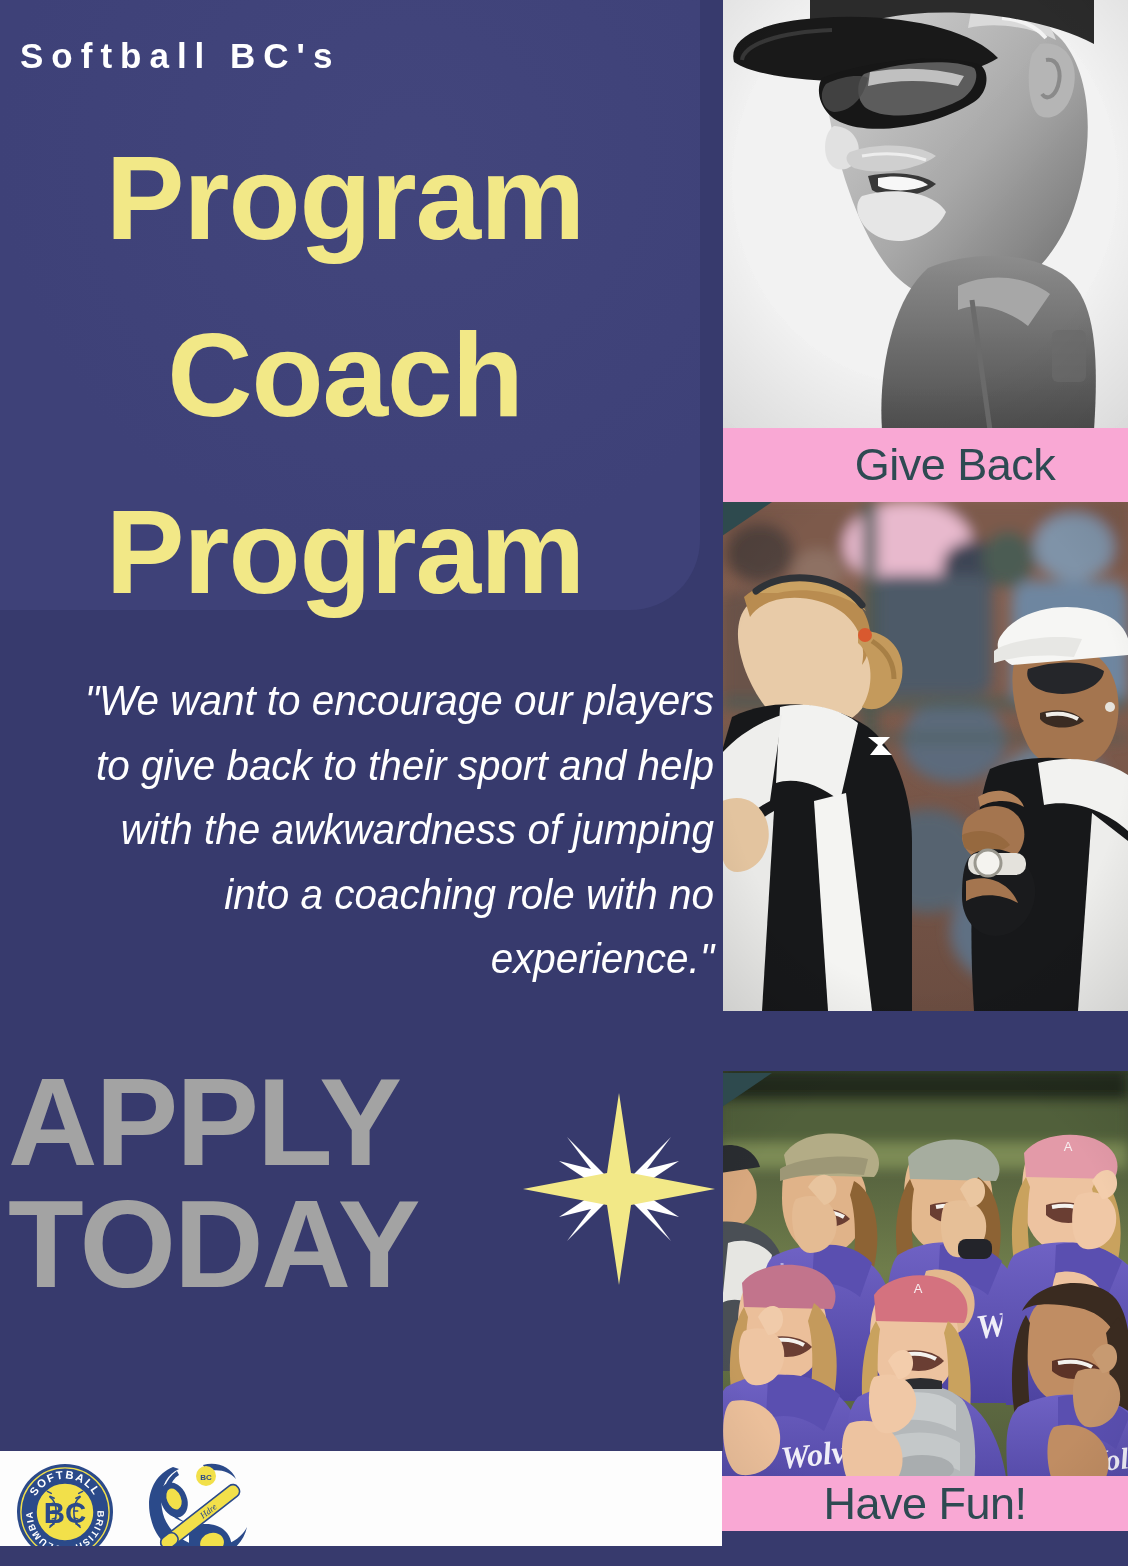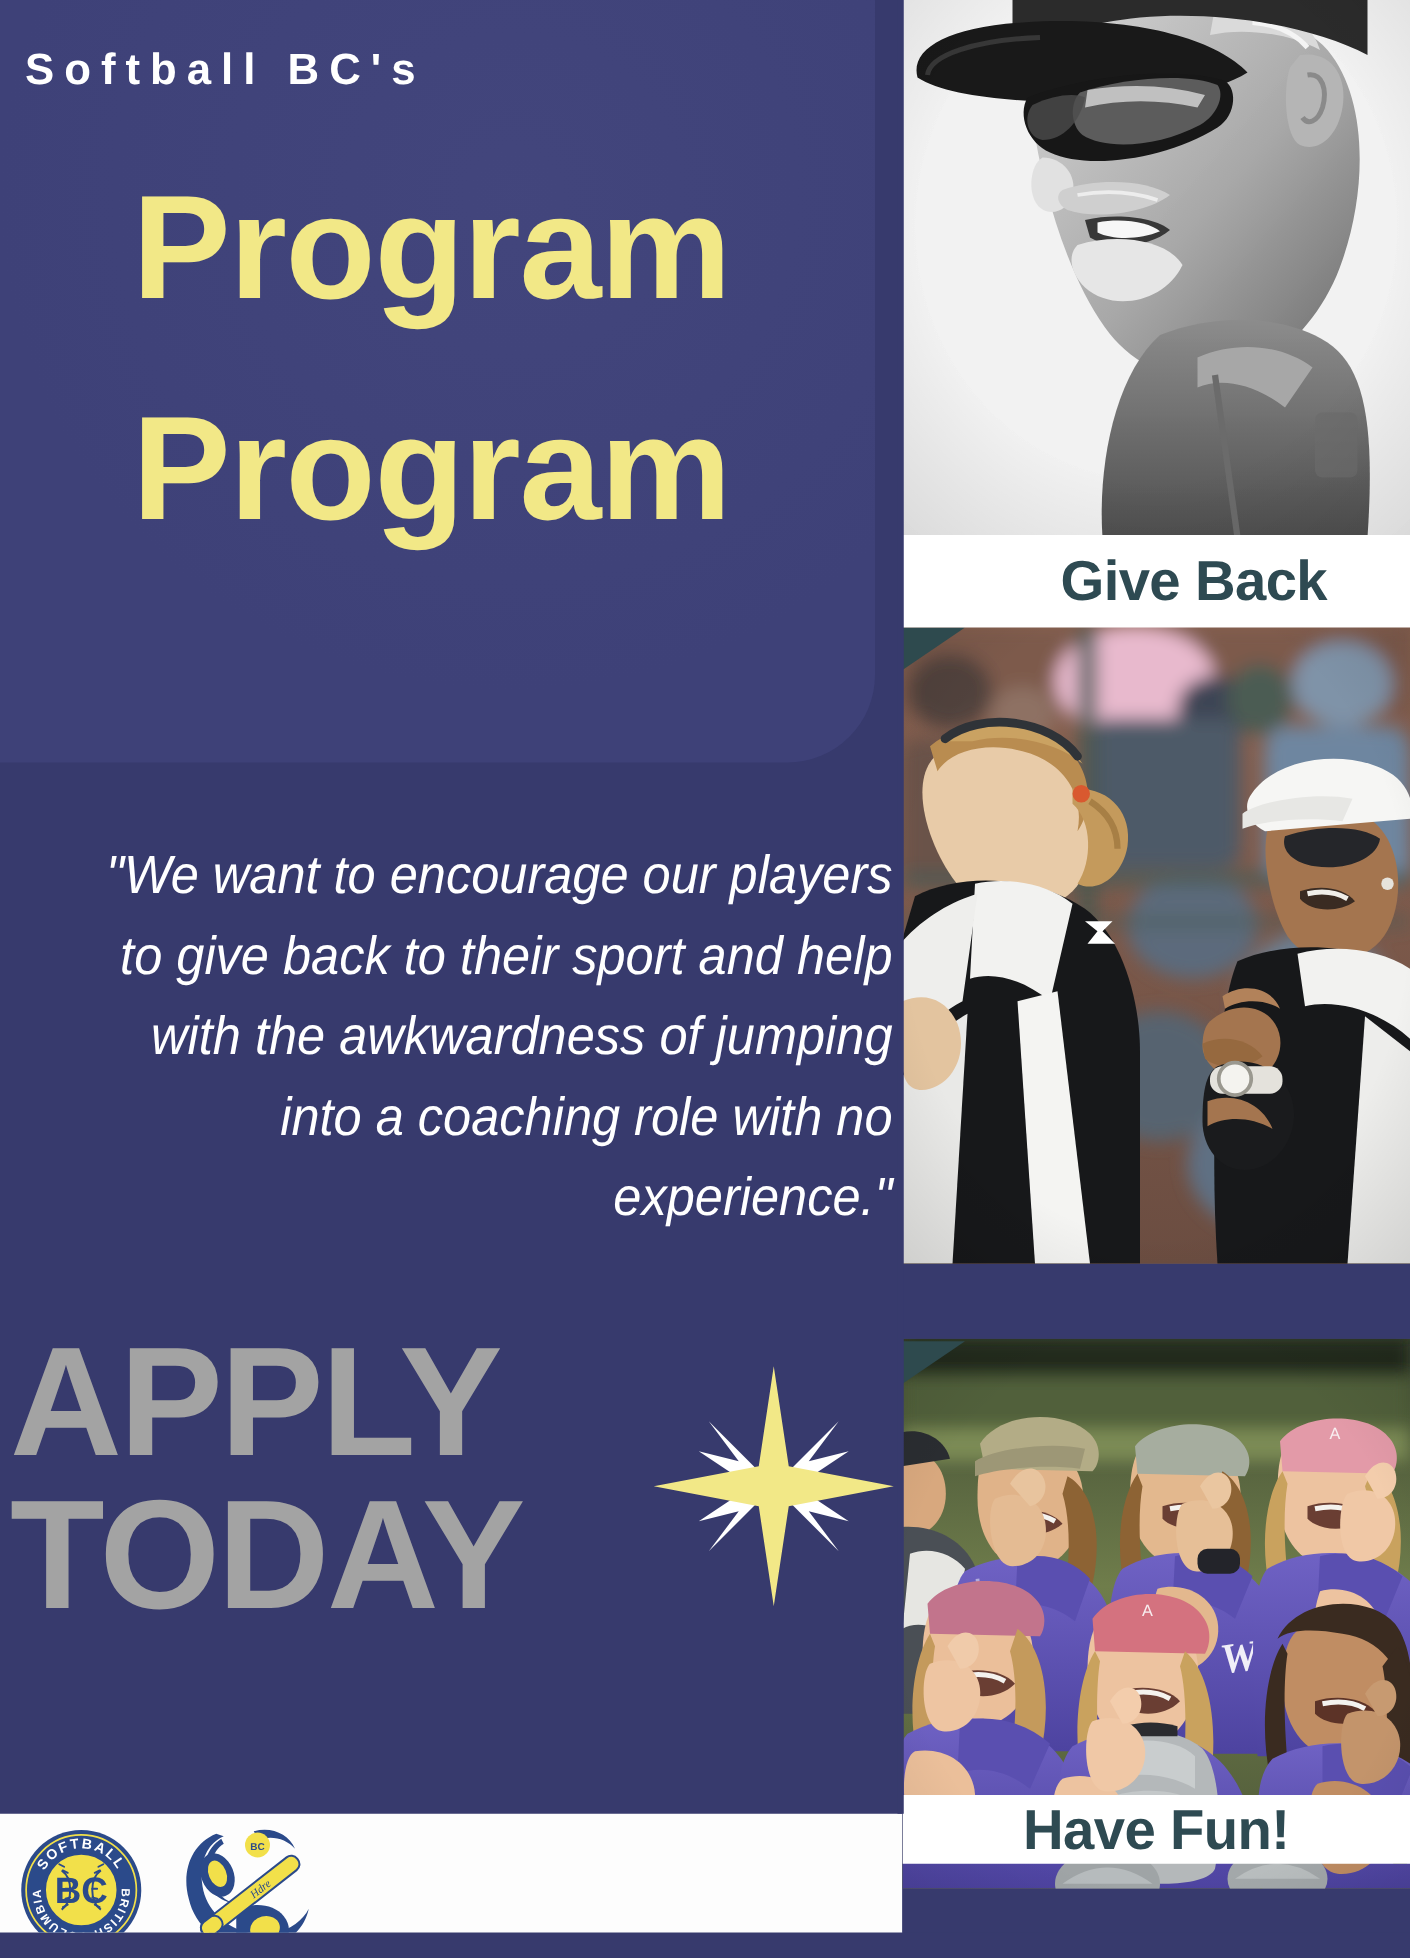--- a/index.html
+++ b/index.html
@@ -122,31 +122,31 @@
     background:#373a6d;
     overflow:hidden;
   }
   .photo-block { position:absolute; left:0; width:406px; overflow:hidden; }
   #pb1 { top:0;     height:430px; }
   #pb2 { top:501px; height:510px; }
   #pb3 { top:1071px; height:440px; }
 
   .label-bar {
     position:absolute; left:0; width:406px;
-    background:#ffffff;
+    background:#f9a8d4;
     display:flex; align-items:center; justify-content:center;
     color:#2e4a52;
-    font-weight:bold;
+    font-weight:normal;
     letter-spacing:-0.5px;
     z-index:6;
     text-align:right;
   }
   #bar1 { top:428px;  height:74px; font-size:45px; padding-left:60px; }
   #bar2 { top:1011px; height:62px; font-size:44px; padding-left:32px; }
-  #bar3 { top:1436px; height:55px; font-size:45px; }
+  #bar3 { top:1476px; height:55px; font-size:45px; }
 
   .bar-tail {
     position:absolute; width:0; height:0; z-index:5;
     border-left:50px solid #2e4a4e;
     border-bottom:34px solid transparent;
   }
   #tail1 { left:0; top:502px; }
   #tail2 { left:0; top:1073px; }
 
   
@@ -169,20 +169,21 @@
 <div id="poster">
 
   <div id="left-col">
 
     <div id="title-panel-bg"></div>
 
     <div id="kicker">Softball BC's</div>
 
     <div id="main-title">
       <span class="tline">Program</span>
+      <span class="tline">Coach</span>
       <span class="tline">Program</span>
     </div>
 
     <div id="quote">"We want to encourage our players to give back to their sport and help with the awkwardness of jumping into a coaching role with no experience."</div>
 
     <div id="cta">
       <span class="cline">APPLY</span>
       <span class="cline">TODAY</span>
     </div>
 

